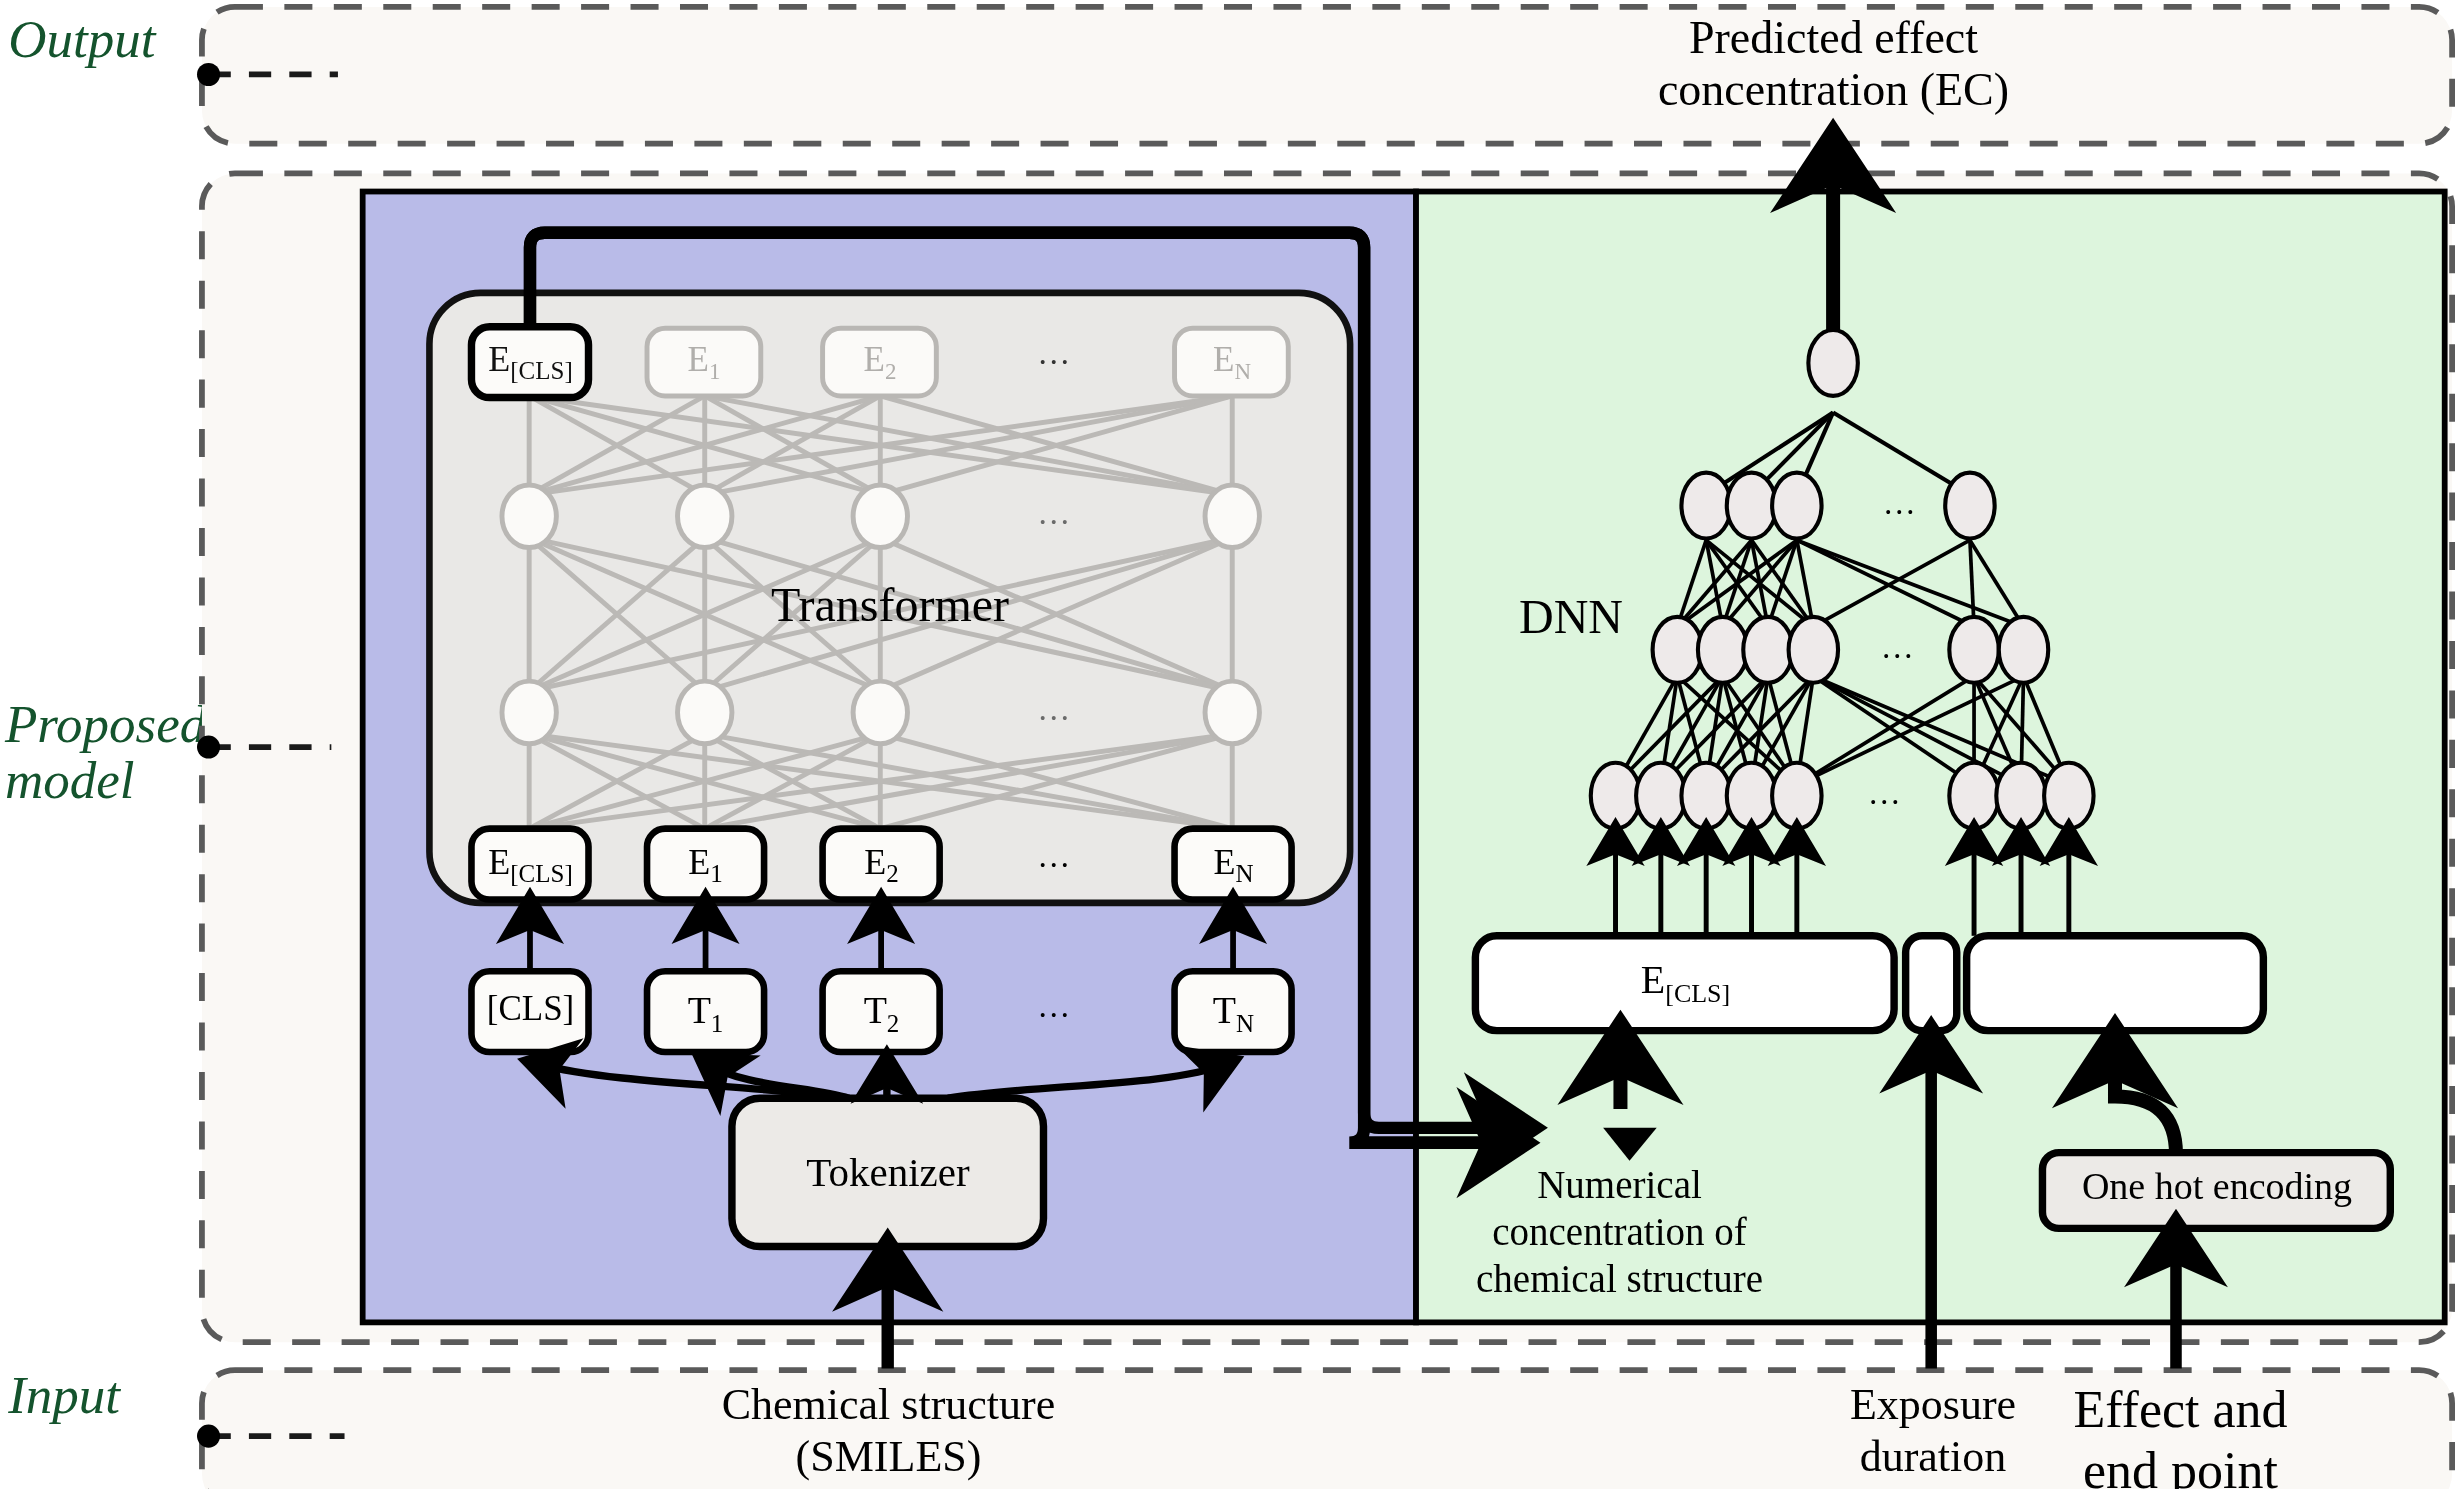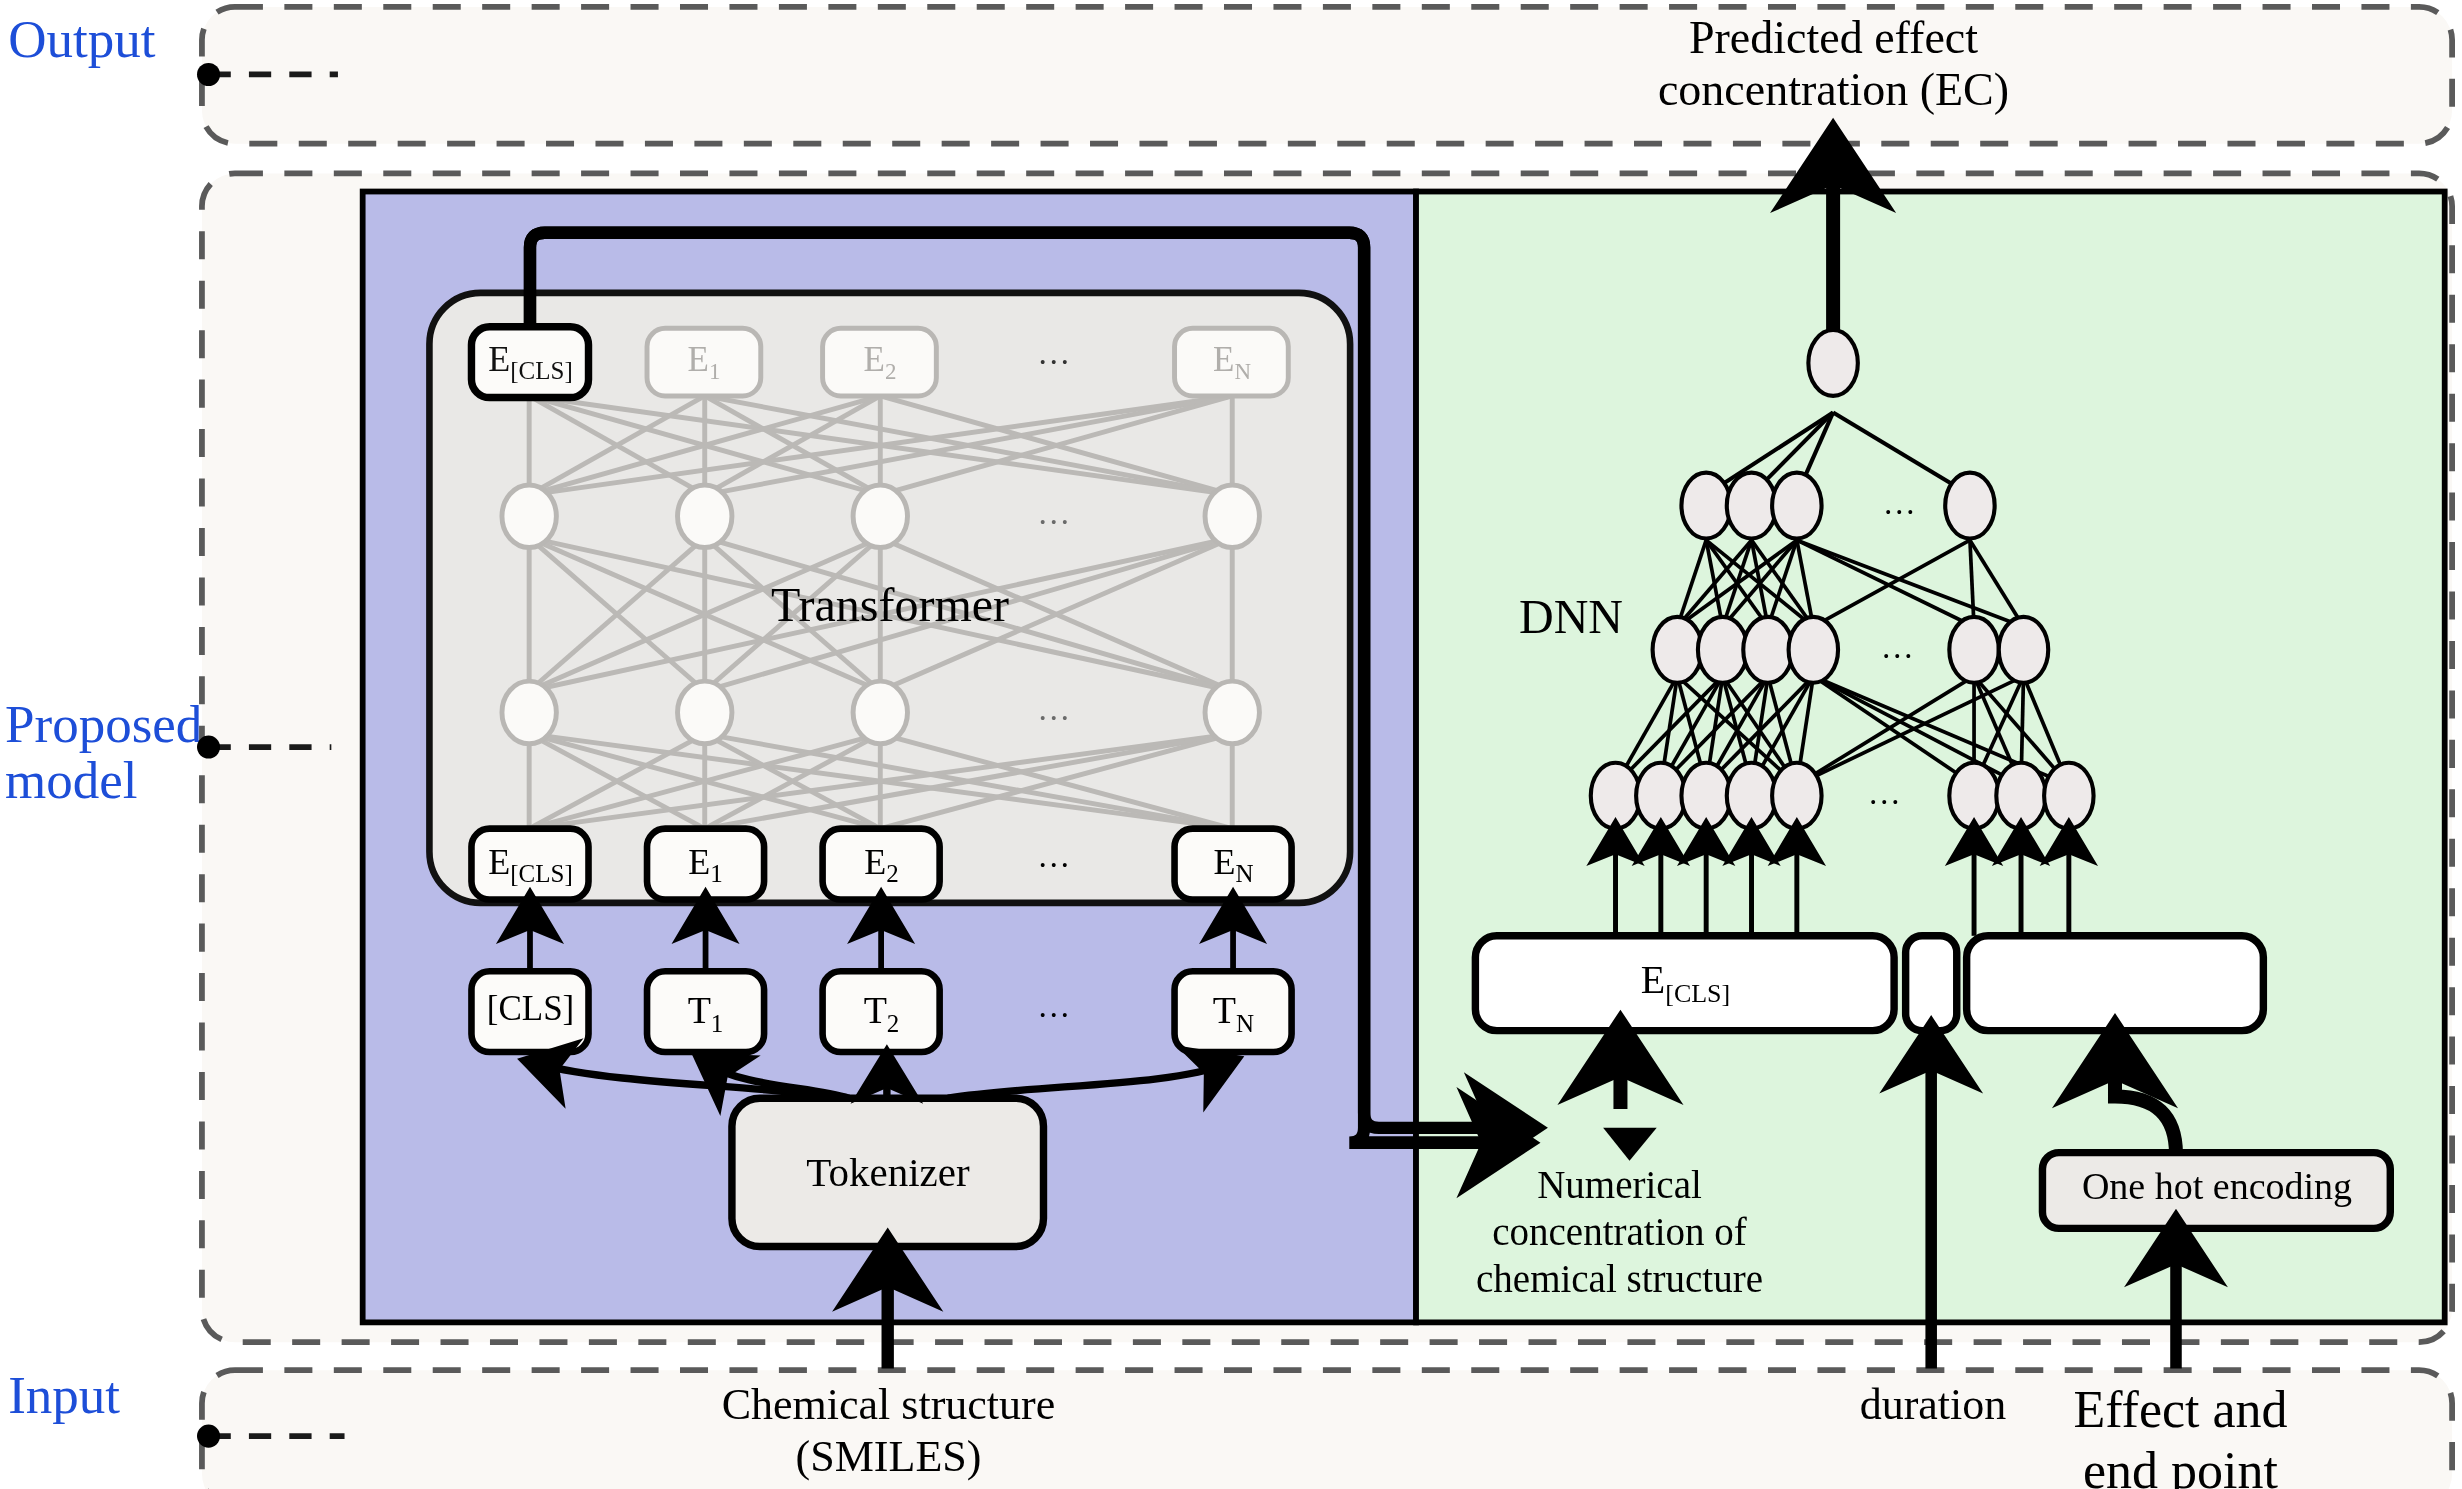--- a/index.html
+++ b/index.html
@@ -1,21 +1,21 @@
 <!DOCTYPE html>
 <html style="font-size:13px"><head>
 <meta charset="utf-8">
 <style>
   html,body{margin:0;padding:0;background:#ffffff;}
   body{width:2462px;height:1490px;position:relative;overflow:hidden;
        font-family:"Liberation Serif", serif;color:#000;}
   .stage{position:absolute;left:0;top:0;width:2462px;height:1490px;}
   svg.layer{position:absolute;left:0;top:0;width:2462px;height:1490px;}
-  .side-label{position:absolute;font-size:53px;line-height:1.05;color:#1d4ed8;
-              text-align:left;white-space:pre-line;}
+  .side-label{position:absolute;font-size:53px;line-height:1.05;color:#14532d;
+              text-align:left;white-space:pre-line;font-style:italic;}
   .txt{position:absolute;text-align:center;color:#000;}
   .nowrap{white-space:nowrap;text-align:center;}
 </style>
 </head>
 <body>
 
 <div class="stage">
 
   <div class="side-label" style="left:8.2px;top:11.5px;width:190px;">Output</div>
 
@@ -387,20 +387,21 @@
     <div>concentration of</div>
     <div>chemical structure</div>
   </div>
 
   <div class="txt" style="left:651px;top:1379px;width:475px;font-size:44px;line-height:1.18;">
     <div>Chemical structure</div>
     <div>(SMILES)</div>
   </div>
 
   <div class="txt" style="left:1772px;top:1379px;width:322px;font-size:44px;line-height:1.18;">
+    <div>Exposure</div>
     <div>duration</div>
   </div>
 
   <div class="txt" style="left:2036px;top:1379px;width:289px;font-size:52px;line-height:1.18;">
     <div>Effect and</div>
     <div>end point</div>
   </div>
 
 </div>
 

